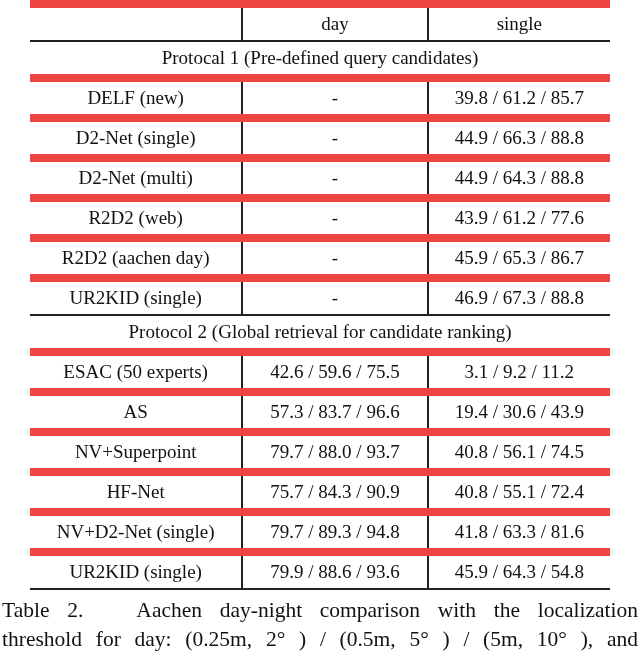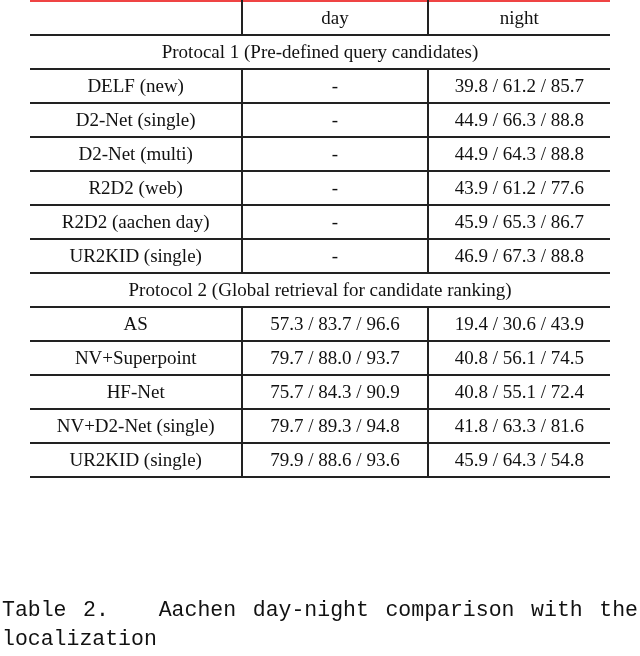--- a/index.html
+++ b/index.html
@@ -8,45 +8,45 @@
       font-family: "Liberation Serif", "DejaVu Serif", serif;
       color: #111;
     }
     .tbl {
       position: absolute; left: 30px; top: 0; width: 580px;
       border-collapse: collapse;
       font-size: 19px;
     }
     .tbl td {
       height: 32px; padding: 0; text-align: center; vertical-align: middle;
-      border-top: 2px solid #ef4444; border-bottom: 2px solid #222;
+      border-top: 8px solid #ef4444; border-bottom: 2px solid #222;
       white-space: nowrap;
     }
     .tbl td.c1 { width: 212px; border-right: 2px solid #222; }
     .tbl td.c2 { width: 184px; border-right: 2px solid #222; }
     .tbl td.c3 { width: 182px; }
     .tbl tr.section td { border-left: none; border-right: none; }
     .tbl tr.section td.sec { border-top: 2px solid #222; border-bottom: 2px solid #222; }
     b { font-weight: normal; }
     .caption {
       position: absolute; left: 2px; top: 596px; width: 636px;
       font-size: 21.5px; line-height: 29px;
       text-align: justify; text-align-last: justify;
     }
-    .caption .line { display: block; text-align: justify; text-align-last: justify; font-family: Liberation Mono, monospace; }
+    .caption .line { display: block; text-align: justify; text-align-last: justify; }
   </style>
 </head>
 <body>
 
 <table class="tbl">
   <tbody id="tbody">
     <tr>
       <td class="c1"></td>
       <td class="c2">day</td>
-      <td class="c3">night</td>
+      <td class="c3">single</td>
     </tr>
   <tr class="section">
         <td class="sec" colspan="3">Protocal 1 (Pre-defined query candidates)</td>
       </tr>
       <tr>
         <td class="c1">DELF (new)</td>
         <td class="c2">-</td>
         <td class="c3">39.8 / 61.2 / 85.7</td>
       </tr>
       <tr>
@@ -71,20 +71,25 @@
       </tr>
       <tr>
         <td class="c1">UR2KID (single)</td>
         <td class="c2">-</td>
         <td class="c3"><b>46.9</b> / <b>67.3</b> / <b>88.8</b></td>
       </tr>
       <tr class="section">
         <td class="sec" colspan="3">Protocol 2 (Global retrieval for candidate ranking)</td>
       </tr>
       <tr>
+        <td class="c1">ESAC (50 experts)</td>
+        <td class="c2">42.6 / 59.6 / 75.5</td>
+        <td class="c3">3.1 / 9.2 / 11.2</td>
+      </tr>
+      <tr>
         <td class="c1">AS</td>
         <td class="c2">57.3 / 83.7 / <b>96.6</b></td>
         <td class="c3">19.4 / 30.6 / 43.9</td>
       </tr>
       <tr>
         <td class="c1">NV+Superpoint</td>
         <td class="c2">79.7 / 88.0 / 93.7</td>
         <td class="c3">40.8 / 56.1 / 74.5</td>
       </tr>
       <tr>
@@ -100,13 +105,14 @@
       <tr>
         <td class="c1">UR2KID (single)</td>
         <td class="c2"><b>79.9</b> / 88.6 / 93.6</td>
         <td class="c3"><b>45.9</b> / <b>64.3</b> / <b>54.8</b></td>
       </tr>
     </tbody>
 </table>
 
 <div class="caption">
   <span class="line">Table 2.&nbsp;&nbsp;&nbsp;Aachen day-night comparison with the localization</span>
+  <span class="line">threshold for day: (0.25m, 2° ) / (0.5m, 5° ) / (5m, 10° ), and</span>
 </div>
 
 </body></html>

